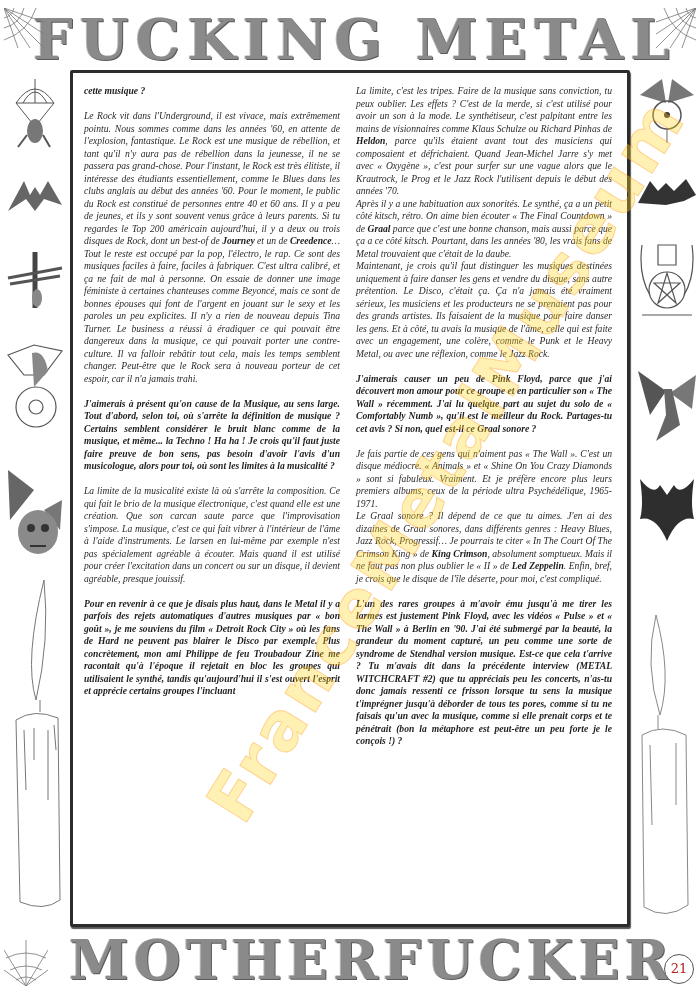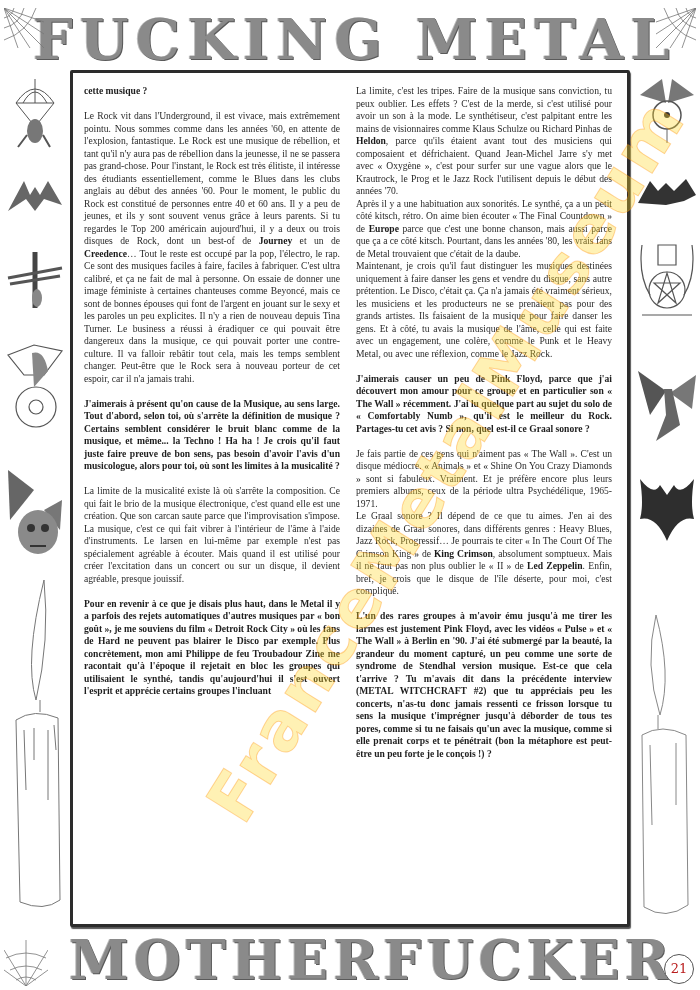--- a/index.html
+++ b/index.html
@@ -11,21 +11,21 @@
   }
   .header-title { top: 6px; height: 66px; font-size: 56px; line-height: 66px; letter-spacing: 7px; }
   .footer-title { top: 930px; height: 60px; font-size: 54px; line-height: 60px; letter-spacing: 5px; margin-left: 36px; }
   .web { position: absolute; width: 40px; height: 40px; }
   .web svg { width: 100%; height: 100%; }
   .content-box {
     position: absolute; left: 70px; top: 70px; width: 560px; height: 857px;
     border: 3px solid #2c2c2c; border-radius: 2px; background: #fff; box-sizing: border-box;
     box-shadow: 1px 2px 1px #555;
   }
-  .col { position: absolute; top: 12px; width: 256px; font-size: 9.6px; line-height: 12.5px; text-align: justify; }
+  .col { position: absolute; top: 12px; width: 256px; font-size: 9.6px; line-height: 12.5px; text-align: justify; font-style: italic; }
   .col.left { left: 11px; }
   .col.right { left: 283px; }
   .col p { margin: 0 0 12.5px 0; }
   .col p.tight { margin-bottom: 0; }
   .col p.q { font-weight: bold; font-size: 9.6px; color: #1e1e1e; }
   .col b { color: #1a1a1a; }
   .side { position: absolute; width: 62px; }
   .side-left { left: 4px; top: 75px; }
   .side-right { left: 636px; top: 75px; }
   .deco { position: absolute; left: 0; width: 62px; }
@@ -171,21 +171,21 @@
   <div class="col left">
     <p class="q">cette musique ?</p>
     <p><span>Le Rock vit dans l'Underground, il est vivace, mais extrêmement pointu. Nous sommes comme dans les années '60, en attente de l'explosion, fantastique. Le Rock est une musique de rébellion, et tant qu'il n'y aura pas de rébellion dans la jeunesse, il ne se passera pas grand-chose. Pour l'instant, le Rock est très élitiste, il intéresse des étudiants essentiellement, comme le Blues dans les clubs anglais au début des années '60. Pour le moment, le public du Rock est constitué de personnes entre 40 et 60 ans. Il y a peu de jeunes, et ils y sont souvent venus grâce à leurs parents. Si tu regardes le Top 200 américain aujourd'hui, il y a deux ou trois disques de Rock, dont un best-of de </span><b>Journey</b><span> et un de </span><b>Creedence</b><span>… Tout le reste est occupé par la pop, l'électro, le rap. Ce sont des musiques faciles à faire, faciles à fabriquer. C'est ultra calibré, et ça ne fait de mal à personne. On essaie de donner une image féministe à certaines chanteuses comme Beyoncé, mais ce sont de bonnes épouses qui font de l'argent en jouant sur le sexy et les paroles un peu explicites. Il n'y a rien de nouveau depuis Tina Turner. Le business a réussi à éradiquer ce qui pouvait être dangereux dans la musique, ce qui pouvait porter une contre-culture. Il va falloir rebâtir tout cela, mais les temps semblent changer. Peut-être que le Rock sera à nouveau porteur de cet espoir, car il n'a jamais trahi.</span></p>
     <p class="q">J'aimerais à présent qu'on cause de la Musique, au sens large. Tout d'abord, selon toi, où s'arrête la définition de musique ? Certains semblent considérer le bruit blanc comme de la musique, et même... la Techno ! Ha ha ! Je crois qu'il faut juste faire preuve de bon sens, pas besoin d'avoir l'avis d'un musicologue, alors pour toi, où sont les limites à la musicalité ?</p>
     <p>La limite de la musicalité existe là où s'arrête la composition. Ce qui fait le brio de la musique électronique, c'est quand elle est une création. Que son carcan saute parce que l'improvisation s'impose. La musique, c'est ce qui fait vibrer à l'intérieur de l'âme à l'aide d'instruments. Le larsen en lui-même par exemple n'est pas spécialement agréable à écouter. Mais quand il est utilisé pour créer l'excitation dans un concert ou sur un disque, il devient agréable, presque jouissif.</p>
     <p class="q tight">Pour en revenir à ce que je disais plus haut, dans le Metal il y a parfois des rejets automatiques d'autres musiques par « bon goût », je me souviens du film « Detroit Rock City » où les fans de Hard ne peuvent pas blairer le Disco par exemple. Plus concrètement, mon ami Philippe de feu Troubadour Zine me racontait qu'à l'époque il rejetait en bloc les groupes qui utilisaient le synthé, tandis qu'aujourd'hui il s'est ouvert l'esprit et apprécie certains groupes l'incluant</p>
   </div>
 
   <div class="col right">
     <p class="tight"><span>La limite, c'est les tripes. Faire de la musique sans conviction, tu peux oublier. Les effets ? C'est de la merde, si c'est utilisé pour avoir un son à la mode. Le synthétiseur, c'est palpitant entre les mains de visionnaires comme Klaus Schulze ou Richard Pinhas de </span><b>Heldon</b><span>, parce qu'ils étaient avant tout des musiciens qui composaient et défrichaient. Quand Jean-Michel Jarre s'y met avec « Oxygène », c'est pour surfer sur une vague alors que le Krautrock, le Prog et le Jazz Rock l'utilisent depuis le début des années '70.</span></p>
-    <p class="tight"><span>Après il y a une habituation aux sonorités. Le synthé, ça a un petit côté kitsch, rétro. On aime bien écouter « The Final Countdown » de </span><b>Europe</b><span> parce que c'est une bonne chanson, mais aussi parce que ça a ce côté kitsch. Pourtant, dans les années '80, les vrais fans de Metal trouvaient que c'était de la daube.</span></p>
+    <p class="tight"><span>Après il y a une habituation aux sonorités. Le synthé, ça a un petit côté kitsch, rétro. On aime bien écouter « The Final Countdown » de </span><b>Graal</b><span> parce que c'est une bonne chanson, mais aussi parce que ça a ce côté kitsch. Pourtant, dans les années '80, les vrais fans de Metal trouvaient que c'était de la daube.</span></p>
     <p>Maintenant, je crois qu'il faut distinguer les musiques destinées uniquement à faire danser les gens et vendre du disque, sans autre prétention. Le Disco, c'était ça. Ça n'a jamais été vraiment sérieux, les musiciens et les producteurs ne se prenaient pas pour des grands artistes. Ils faisaient de la musique pour faire danser les gens. Et à côté, tu avais la musique de l'âme, celle qui est faite avec un engagement, une colère, comme le Punk et le Heavy Metal, ou avec une réflexion, comme le Jazz Rock.</p>
     <p class="q">J'aimerais causer un peu de Pink Floyd, parce que j'ai découvert mon amour pour ce groupe et en particulier son « The Wall » récemment. J'ai lu quelque part au sujet du solo de « Comfortably Numb », qu'il est le meilleur du Rock. Partages-tu cet avis ? Si non, quel est-il ce Graal sonore ?</p>
     <p class="tight">Je fais partie de ces gens qui n'aiment pas « The Wall ». C'est un disque médiocre. « Animals » et « Shine On You Crazy Diamonds » sont si fabuleux. Vraiment. Et je préfère encore plus leurs premiers albums, ceux de la période ultra Psychédélique, 1965-1971.</p>
     <p><span>Le Graal sonore ? Il dépend de ce que tu aimes. J'en ai des dizaines de Graal sonores, dans différents genres : Heavy Blues, Jazz Rock, Progressif… Je pourrais te citer « In The Court Of The Crimson King » de </span><b>King Crimson</b><span>, absolument somptueux. Mais il ne faut pas non plus oublier le « II » de </span><b>Led Zeppelin</b><span>. Enfin, bref, je crois que le disque de l'île déserte, pour moi, c'est compliqué.</span></p>
     <p class="q tight">L'un des rares groupes à m'avoir ému jusqu'à me tirer les larmes est justement Pink Floyd, avec les vidéos « Pulse » et « The Wall » à Berlin en '90. J'ai été submergé par la beauté, la grandeur du moment capturé, un peu comme une sorte de syndrome de Stendhal version musique. Est-ce que cela t'arrive ? Tu m'avais dit dans la précédente interview (METAL WITCHCRAFT #2) que tu appréciais peu les concerts, n'as-tu donc jamais ressenti ce frisson lorsque tu sens la musique t'imprégner jusqu'à déborder de tous tes pores, comme si tu ne faisais qu'un avec la musique, comme si elle prenait corps et te pénétrait (bon la métaphore est peut-être un peu forte je le conçois !) ?</p>
   </div>
 </div>
 
 <div class="watermark">FranceMetalMuseum</div>
 

